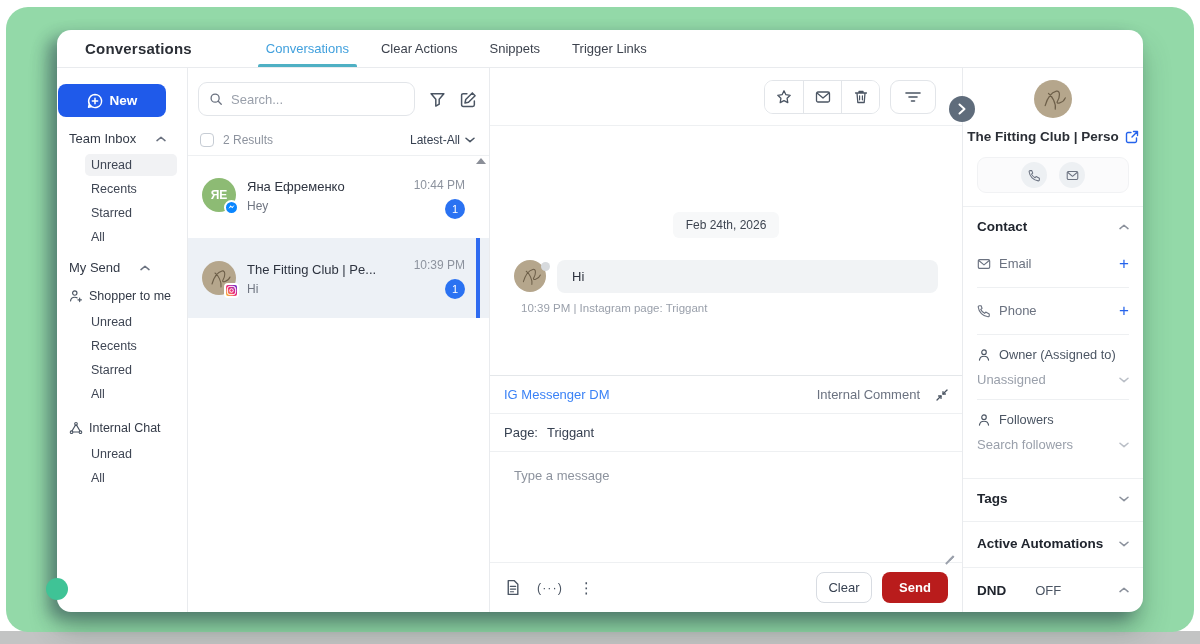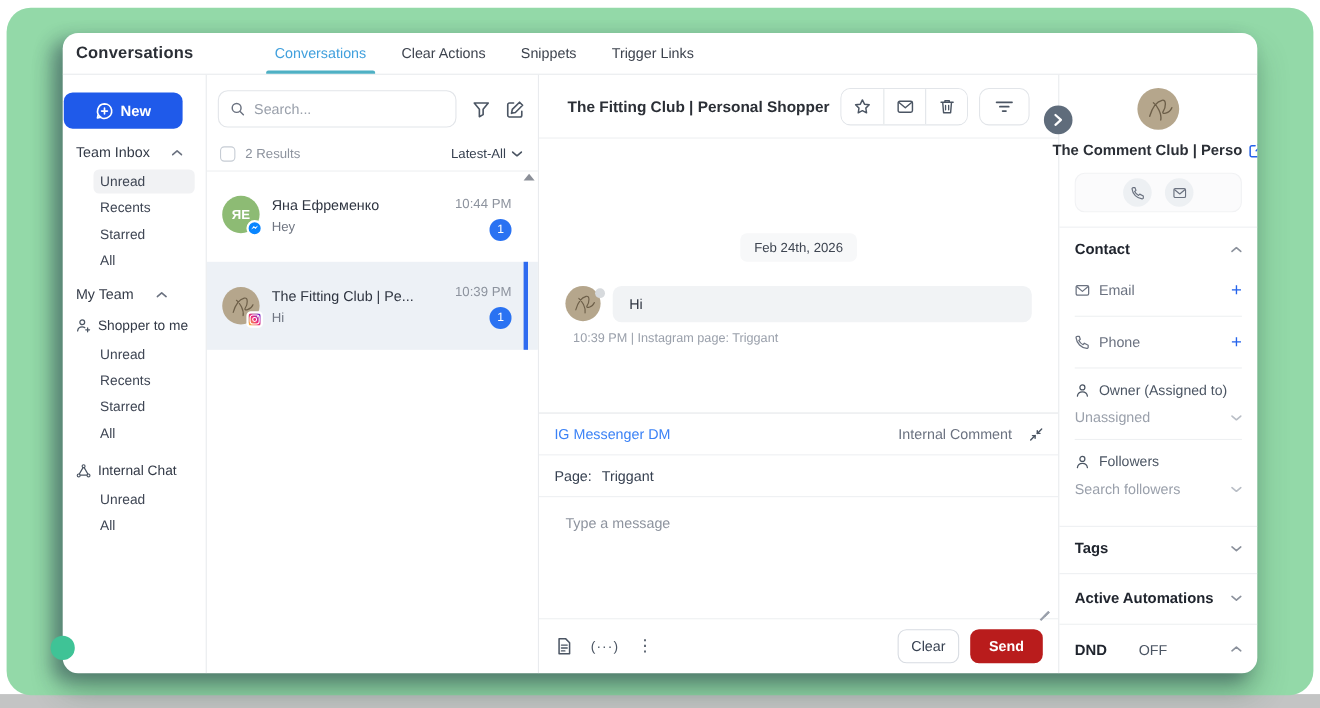--- a/index.html
+++ b/index.html
@@ -5,21 +5,21 @@
   * { margin:0; padding:0; box-sizing:border-box; }
   html,body { width:1200px; height:644px; font-family:"Liberation Sans", sans-serif; }
   .stage { position:relative; width:1200px; height:644px; background:#ffffff; overflow:hidden; }
   .gray-bar { position:absolute; left:0; right:0; bottom:0; height:13px; background:#c3c4c4; }
   .green-frame { position:absolute; left:6px; top:7px; right:6px; bottom:12px; background:#93d9a8; border-radius:22px; }
   .card { position:absolute; left:57px; top:30px; width:1086px; height:582px; background:#ffffff; border-radius:14px;
           box-shadow:-9px 7px 16px rgba(35,52,74,.45), 0 18px 28px rgba(35,80,55,.30); display:flex; flex-direction:column; overflow:hidden; }
   .teal-dot { position:absolute; left:46px; top:578px; width:22px; height:22px; border-radius:50%; background:#3fc396; z-index:5; }
 
   
-  .topbar { height:38px; flex:0 0 38px; display:flex; align-items:center; padding-left:12px; border-bottom:1px solid #e9ebee; }
+  .topbar { height:38px; flex:0 0 38px; display:flex; align-items:center; padding-left:28px; border-bottom:1px solid #e9ebee; }
   .app-title { font-size:15px; font-weight:bold; color:#2b2f36; letter-spacing:.2px; }
   .tabs { display:flex; height:100%; margin-left:58px; }
   .tab { position:relative; display:flex; align-items:center; padding:0 16px; font-size:13px; color:#3d434e; cursor:pointer; }
   .tab.active { color:#41a0dd; }
   .tab.active::after { content:""; position:absolute; left:8px; right:8px; bottom:0; height:3px; background:#4fb0c4; border-radius:2px 2px 0 0; }
 
   .content { flex:1; display:flex; min-height:0; }
 
   
   .sidebar { width:131px; flex:0 0 131px; border-right:1px solid #e9ebee; padding-top:16px; font-size:12.5px; color:#3c4354; }
@@ -246,21 +246,21 @@
           <svg class="chev" width="10" height="6">
               <use href="#i-chev-up"></use>
             </svg>
         </div>
         <div class="side-item active">Unread</div>
         <div class="side-item">Recents</div>
         <div class="side-item">Starred</div>
         <div class="side-item">All</div>
 
         <div class="side-section" style="padding-top:10px">
-          <span>My Team</span>
+          <span>My Send</span>
           <svg class="chev" width="10" height="6">
               <use href="#i-chev-up"></use>
             </svg>
         </div>
         <div class="side-leaf">
           <svg class="sicon">
               <use href="#i-person-plus"></use>
             </svg>
           <span>Shopper to me</span>
         </div>
@@ -350,21 +350,20 @@
             <div class="conv-side">
               <span class="conv-time">10:39 PM</span>
               <span class="unread-badge">1</span>
             </div>
           </div>
         </div>
       </section>
 
       <section class="chat-col">
         <div class="chat-head">
-          <div class="chat-title">The Fitting Club | Personal Shopper</div>
           <div class="chat-actions">
             <div class="btn-group">
               <button class="gbtn">
                   <svg width="16" height="16">
                     <use href="#i-star"></use>
                   </svg>
                 </button>
               <button class="gbtn">
                   <svg width="16" height="16">
                     <use href="#i-envelope"></use>
@@ -439,21 +438,21 @@
           <svg width="8" height="12">
               <use href="#i-chev-right"></use>
             </svg>
         </div>
 
         <div class="cc-top">
           <div class="cc-avatar"><svg width="38" height="38">
                 <use href="#i-scribble"></use>
               </svg></div>
           <div class="cc-name-row">
-            <span class="cc-name">The Comment Club | Perso</span>
+            <span class="cc-name">The Fitting Club | Perso</span>
             <svg width="14" height="14" style="color:#2563eb;flex:0 0 auto">
                 <use href="#i-extlink"></use>
               </svg>
           </div>
           <div class="cc-actions">
             <div class="cc-circle">
                 <svg width="13" height="13">
                   <use href="#i-phone"></use>
                 </svg>
               </div>

